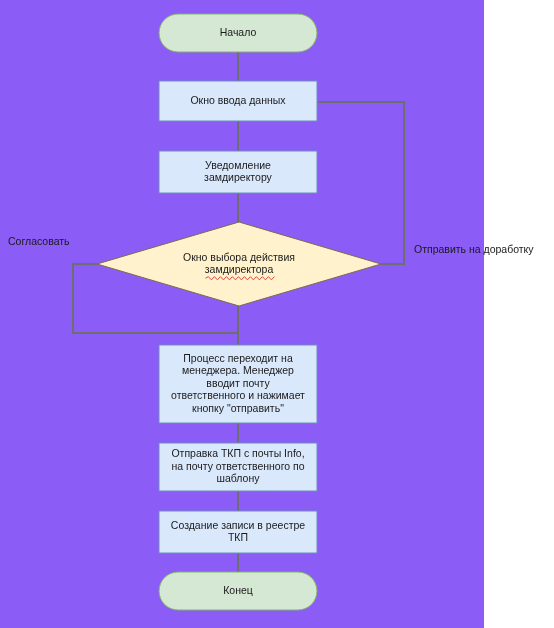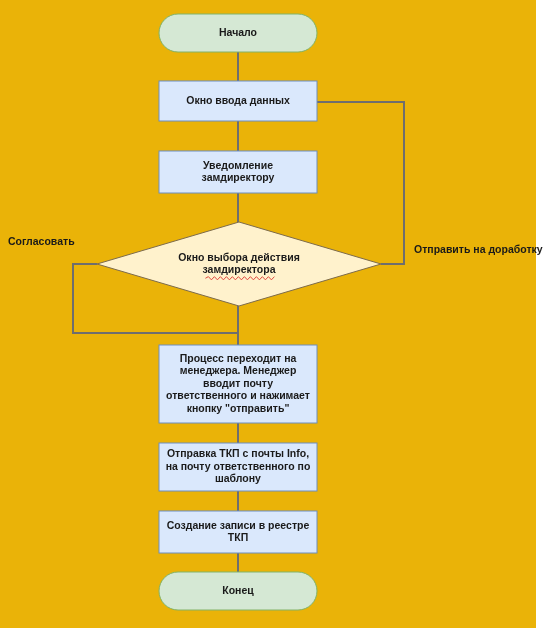--- a/index.html
+++ b/index.html
@@ -9,24 +9,23 @@
     background: #ffffff;
   }
   body {
     width: 554px;
     height: 628px;
     font-family: "Liberation Sans", sans-serif;
     overflow: hidden;
   }
   #diagram-root {
     position: relative;
-    width: 536px;
+    width: 484px;
     height: 628px;
-    background: #eab308;
-    font-weight: bold;
+    background: #8b5cf6;
   }
   svg.flow-canvas {
     display: block;
     width: 554px;
     height: 628px;
   }
   .node-shape {
     stroke-width: 1;
   }
   .edge-line {

